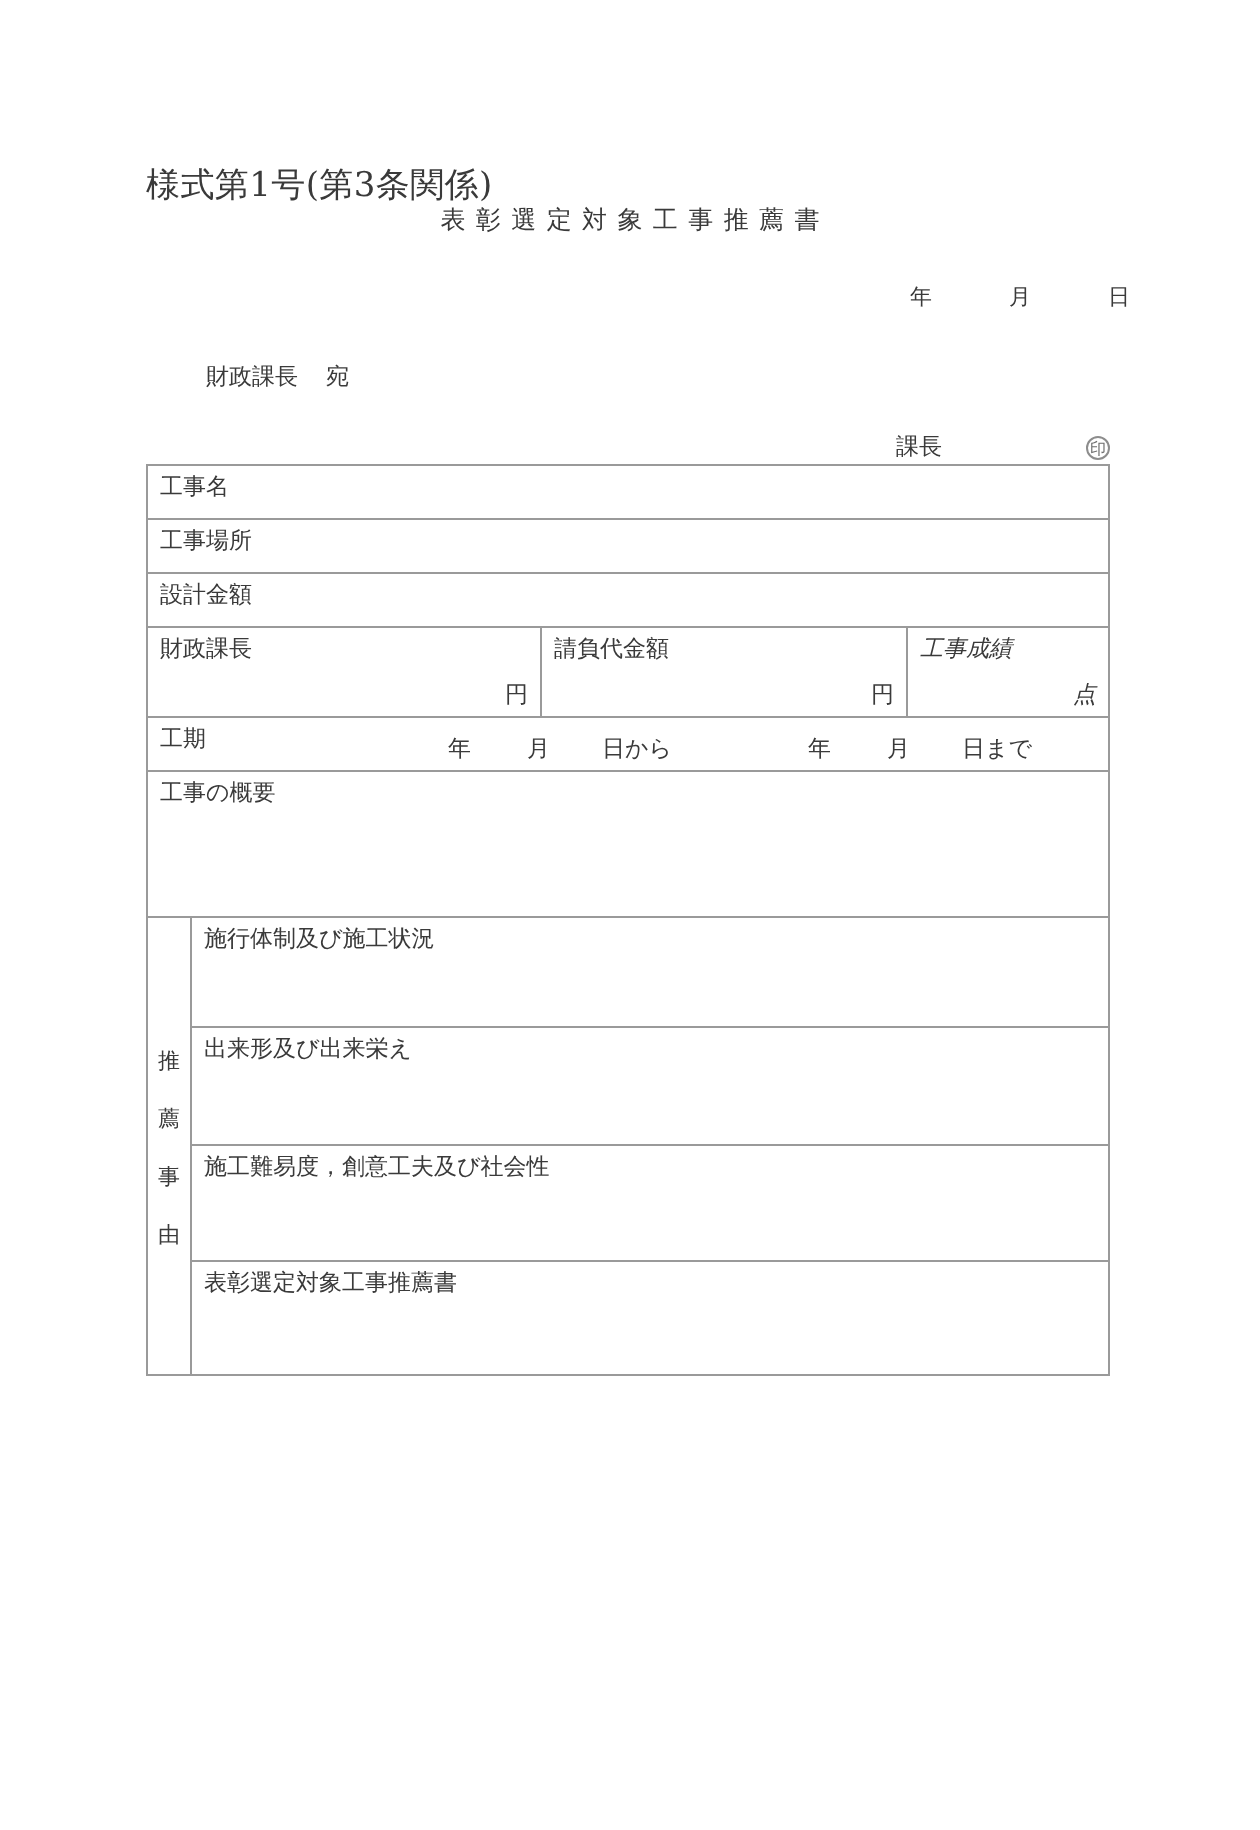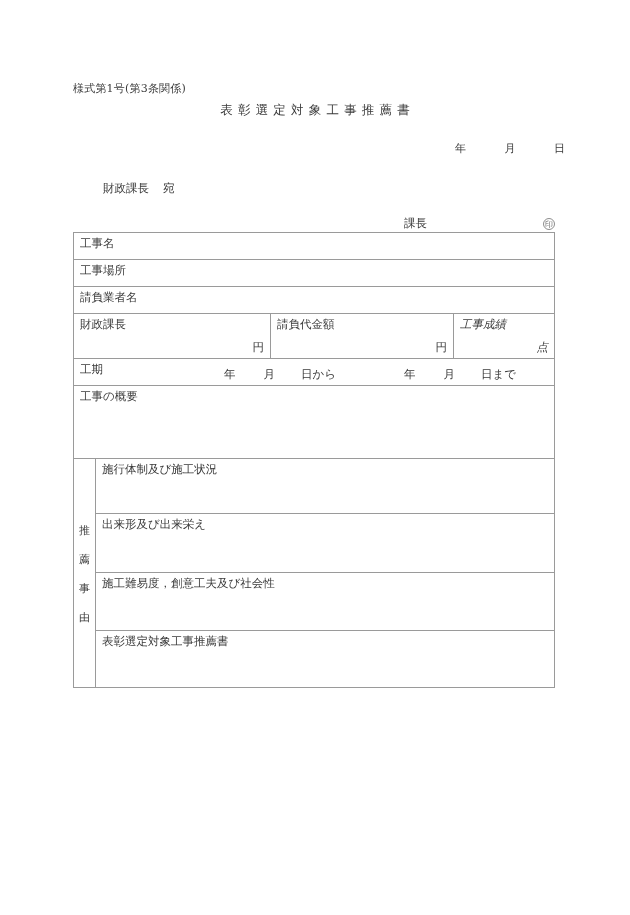--- a/index.html
+++ b/index.html
@@ -21,21 +21,21 @@
     width: 630px;
     height: 915px;
     overflow: hidden;
   }
 
   
   .form-no {
     position: absolute;
     left: 73px;
     top: 81px;
-    font-size: 11px;
+    font-size: 17px;
     letter-spacing: 0.2px;
     white-space: nowrap;
   }
   .doc-title {
     position: absolute;
     left: 0;
     top: 102px;
     width: 630px;
     text-align: center;
     font-size: 12.5px;
@@ -69,21 +69,21 @@
     left: 73px;
     top: 216px;
     width: 482px;
     font-size: 11.5px;
     display: flex;
     align-items: center;
     justify-content: flex-end;
     white-space: nowrap;
   }
   .signer-row .post {
-    margin-right: 116px;
+    margin-right: 72px;
     padding-left: 32px;
   }
   .seal {
     display: inline-block;
     width: 12px;
     height: 12px;
     line-height: 11px;
     border: 1px solid #8d8d8d;
     border-radius: 50%;
     font-size: 8px;
@@ -227,21 +227,21 @@
 
     <div class="row r-name">
       <span class="lbl">工事名</span>
     </div>
 
     <div class="row r-place">
       <span class="lbl">工事場所</span>
     </div>
 
     <div class="row r-contractor">
-      <span class="lbl">請負業者名</span>
+      <span class="lbl">設計金額</span>
     </div>
 
     <div class="row r-amounts">
       <div class="cells">
         <div class="cell c-design">
           <span class="lbl">財政課長</span>
           <span class="unit">円</span>
         </div>
         <div class="cell c-contract">
           <span class="lbl">請負代金額</span>

